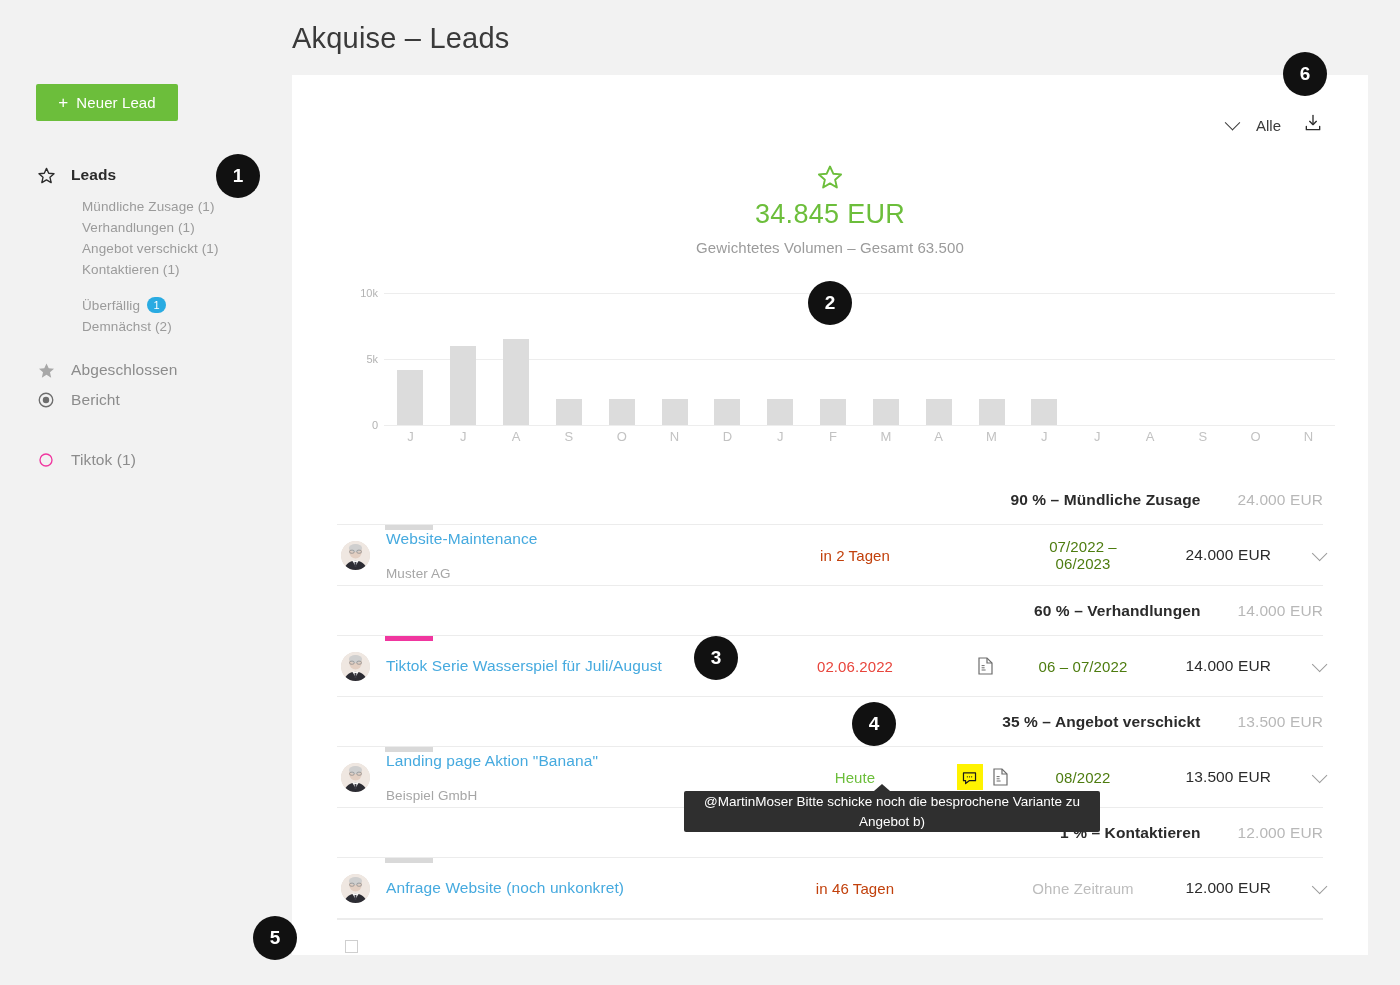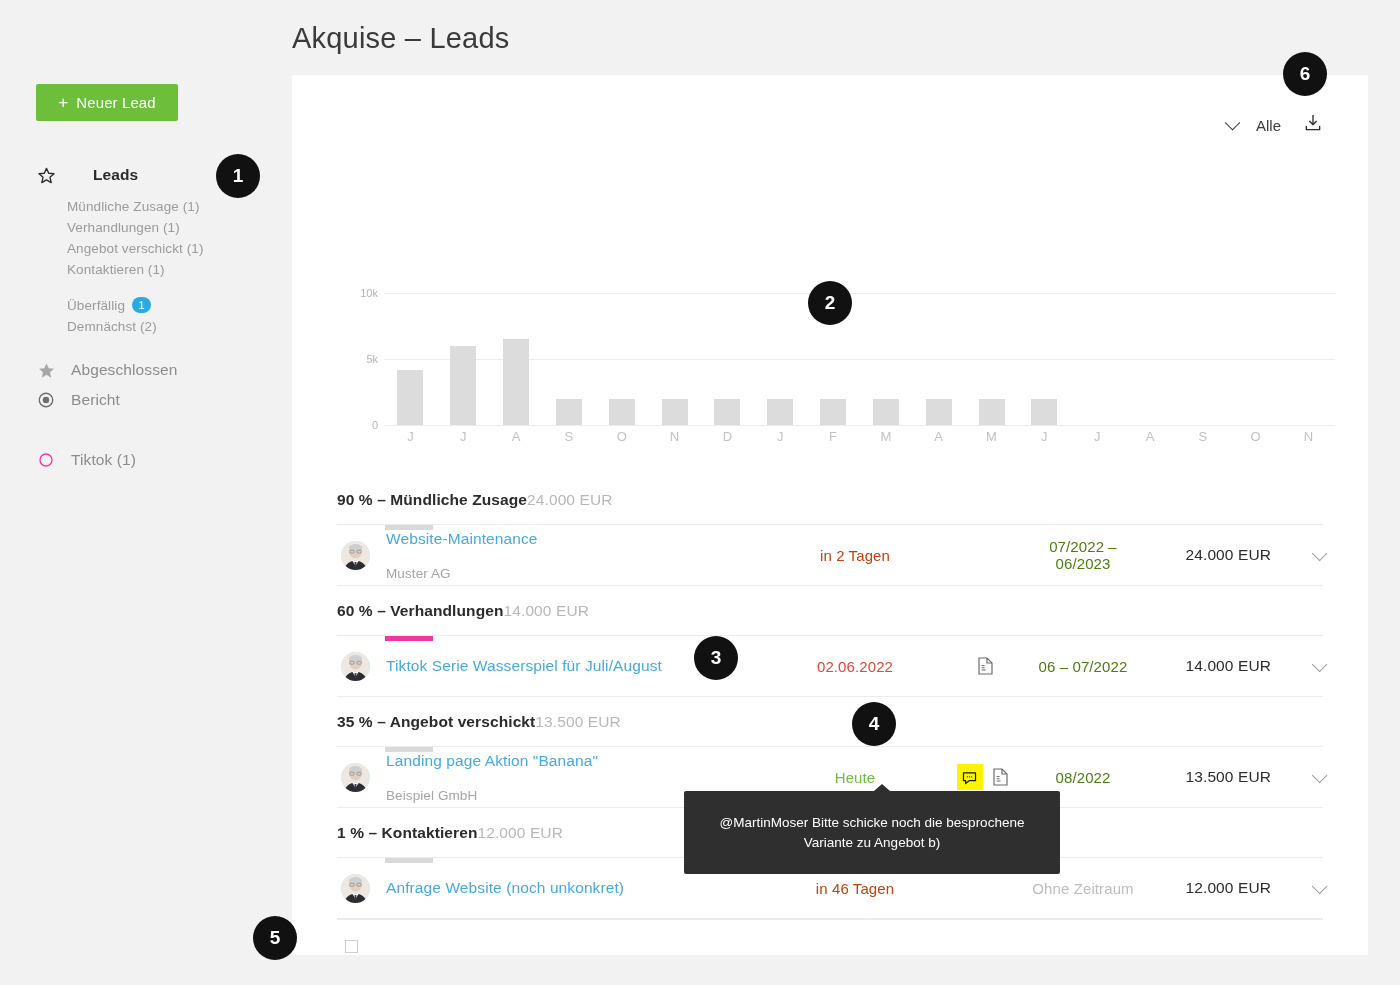--- a/index.html
+++ b/index.html
@@ -22,23 +22,23 @@
     font-size: 15px; font-family: "Liberation Sans", sans-serif;
     display: flex; align-items: center; justify-content: center; gap: 8px;
     cursor: pointer; letter-spacing: .1px;
   }
   .new-lead-btn .plus { font-size: 17px; line-height: 1; font-weight: 400; }
 
   .nav { position: absolute; left: 0; top: 160px; width: 292px; }
   .nav-item { display: flex; align-items: center; gap: 15px; padding: 5px 0 5px 36px; }
   .nav-item .ico { width: 20px; height: 20px; display: flex; align-items: center; justify-content: center; flex: 0 0 20px; }
   .nav-label { font-size: 15.5px; color: #8c8c8c; letter-spacing: .1px; }
-  .nav-item.active .nav-label { color: #2b2b2b; font-weight: bold; margin-left: 22px; }
-
-  .sub-list { margin: 6px 0 0 1px; padding: 0; list-style: none; }
+  .nav-item.active .nav-label { color: #2b2b2b; font-weight: bold; }
+
+  .sub-list { margin: 6px 0 0 16px; padding: 0; list-style: none; }
   .sub-item { padding: 3px 0 3px 66px; font-size: 13.5px; color: #9b9b9b; letter-spacing: .1px; display: flex; align-items: center; gap: 7px; }
   .sub-gap { height: 14px; }
   .badge-blue {
     display: inline-flex; align-items: center; justify-content: center;
     min-width: 19px; height: 16px; padding: 0 5px;
     background: #29abe2; color: #fff; font-size: 11px; border-radius: 9px;
   }
   .nav-gap { height: 16px; }
 
   
@@ -73,22 +73,23 @@
   .gridline { position: absolute; left: 0; right: 0; height: 1px; background: #ededed; }
   .bars { position: absolute; left: 0; right: 0; bottom: 0; top: 0; display: flex; align-items: flex-end; }
   .barcell { flex: 1 1 0; display: flex; justify-content: center; align-items: flex-end; height: 100%; }
   .bar { width: 26px; background: #dcdcdc; }
   .xlabels { position: absolute; left: 34px; right: 0; top: 136px; display: flex; }
   .xlab { flex: 1 1 0; text-align: center; font-size: 13px; color: #c2c2c2; }
 
   
   .list { position: absolute; left: 45px; right: 45px; top: 400px; }
   .group-head {
-    display: flex; align-items: center; justify-content: flex-start;
+    display: flex; align-items: center; justify-content: flex-end;
     padding: 16px 0 15px 0;
+    gap: 37px;
   }
   .group-title { font-size: 15.5px; color: #2b2b2b; font-weight: bold; letter-spacing: .1px; }
   .group-total { font-size: 15.5px; color: #b8b8b8; letter-spacing: .1px; }
 
   .row {
     position: relative;
     display: flex; align-items: center;
     border-top: 1px solid #ececec; border-bottom: 1px solid #ececec;
     height: 62px;
   }
@@ -111,23 +112,23 @@
   .cell-period.muted { color: #bdbdbd; }
   .cell-amount { flex: 0 0 130px; text-align: right; font-size: 15.5px; color: #2b2b2b; letter-spacing: .1px; }
   .cell-expand { flex: 0 0 52px; display: flex; align-items: center; justify-content: flex-end; cursor: pointer; }
   .chev-dn { display: inline-block; width: 11px; height: 11px; border-right: 1.4px solid #9b9b9b; border-bottom: 1.4px solid #9b9b9b; transform: rotate(45deg) translateY(-3px); }
 
   .footer-row { border-top: 1px solid #ececec; height: 54px; display: flex; align-items: center; padding-left: 8px; }
   .chkbox { width: 13px; height: 13px; border: 1px solid #cfcfcf; background: #fff; cursor: pointer; }
 
   
   .tooltip {
-    position: absolute; left: 684px; top: 791px; width: 376px;
+    position: absolute; left: 684px; top: 791px; width: 416px;
     background: #2f2f2f; color: #fff; font-size: 13.5px; line-height: 1.45;
-    padding: 22px 14px; text-align: center; border-radius: 2px; z-index: 30;
+    padding: 1px 14px; text-align: center; border-radius: 2px; z-index: 30;
   }
   .tooltip:before {
     content: ""; position: absolute; left: 190px; top: -7px;
     border-left: 8px solid transparent; border-right: 8px solid transparent;
     border-bottom: 7px solid #2f2f2f;
   }
 
   
   .marker {
     position: absolute; width: 44px; height: 44px; border-radius: 50%;
@@ -227,20 +228,29 @@
       </div>
       <span class="dl-icon">
         <svg width="20" height="20" viewBox="0 0 24 24" fill="none" stroke="#2b2b2b" stroke-width="1.6" stroke-linecap="round" stroke-linejoin="round">
           <path d="M12 3v10"></path>
             <path d="M8 10l4 4 4-4"></path>
             <path d="M4 16v4h16v-4"></path>
         </svg>
       </span>
     </div>
 
+    <div class="summary">
+      <span class="star">
+        <svg width="28" height="28" viewBox="0 0 24 24" fill="none" stroke="#6cbe3b" stroke-width="1.6" stroke-linejoin="round">
+          <polygon points="12,3 14.8,9.2 21.5,9.8 16.4,14.3 17.9,21 12,17.5 6.1,21 7.6,14.3 2.5,9.8 9.2,9.2"></polygon>
+        </svg>
+      </span>
+      <div class="amount">34.845 EUR</div>
+      <div class="sub">Gewichtetes Volumen – Gesamt 63.500</div>
+    </div>
 
     <div class="chart-wrap">
       <div class="chart-ylabels" id="yaxis">
           <div class="ylab" style="top: 132px;">0</div>
           <div class="ylab" style="top: 66px;">5k</div>
           <div class="ylab" style="top: 0px;">10k</div>
         </div>
       <div class="plot">
         <div id="gridlines">
             <div class="gridline" style="top: 132px;"></div>

